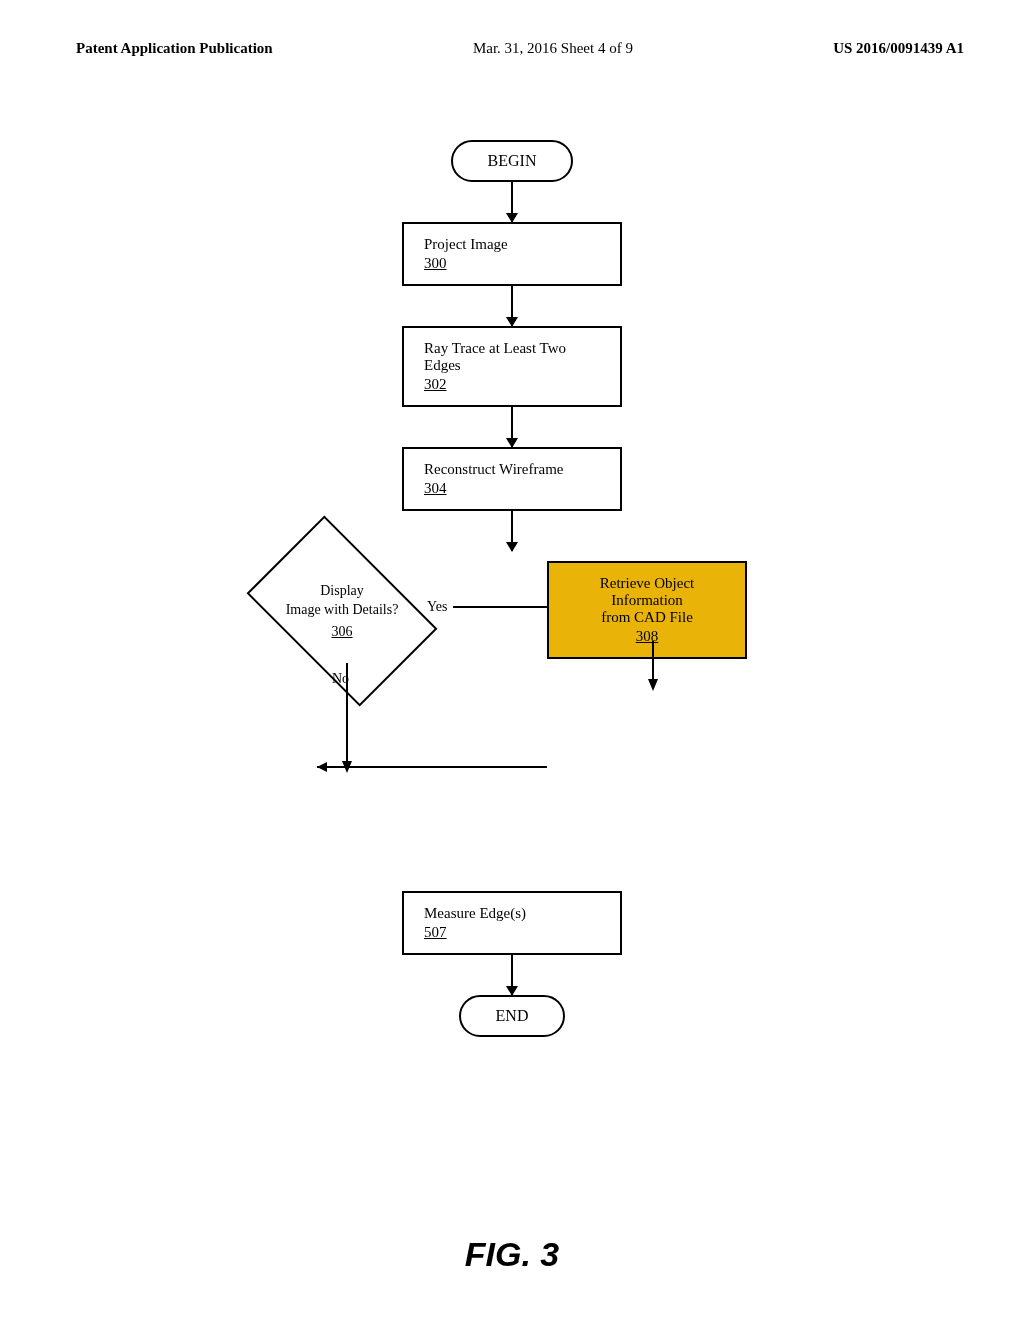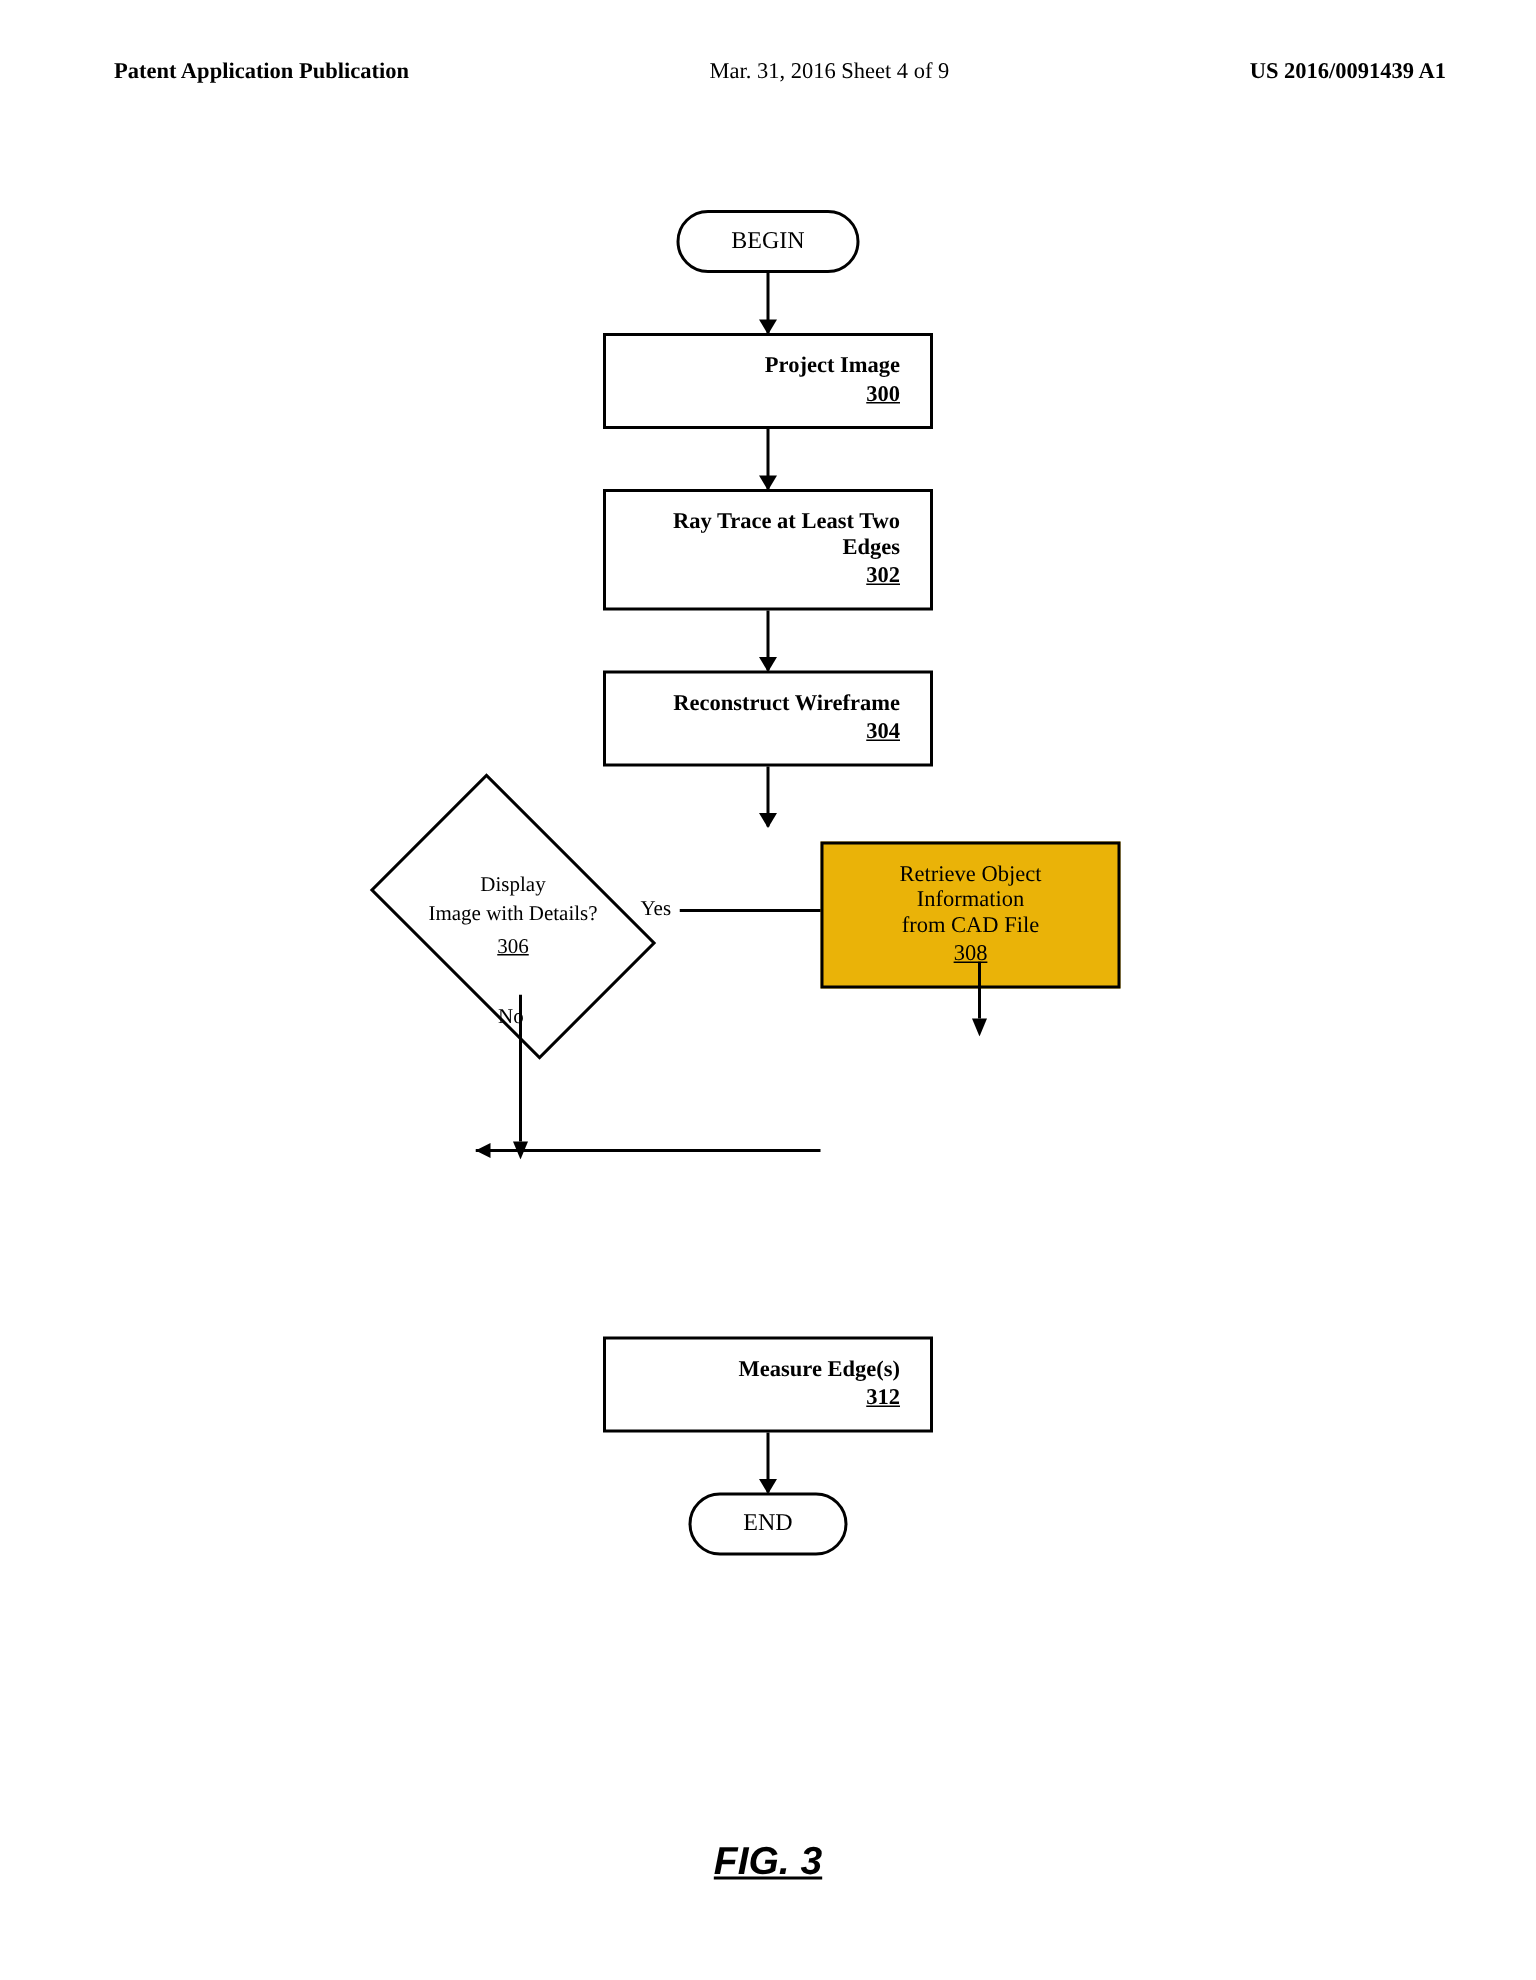--- a/index.html
+++ b/index.html
@@ -44,26 +44,25 @@
       text-align: center;
       font-size: 16px;
       font-weight: normal;
       background: #fff;
       min-width: 100px;
     }
 
     .rect {
       border: 2.5px solid #000;
       padding: 12px 20px;
-      text-align: right;
+      text-align: left;
       font-size: 15px;
       background: #fff;
       min-width: 220px;
       width: 220px;
-      font-weight: bold;
     }
 
     .rect-wide {
       border: 2.5px solid #000;
       padding: 12px 20px;
       text-align: center;
       font-size: 15px;
       background: #eab308;
       min-width: 200px;
       width: 200px;
@@ -116,28 +115,27 @@
       position: absolute;
       text-align: center;
       font-size: 14px;
       z-index: 2;
       line-height: 1.4;
     }
 
     
     .fig-caption {
       position: absolute;
-      bottom: 64px;
+      bottom: 46px;
       left: 50%;
       transform: translateX(-50%);
-      font-size: 26px;
+      font-size: 34px;
       font-weight: bold;
       font-style: italic;
       font-family: Arial, sans-serif;
-      text-decoration: underline;
     }
 
     
     .vline {
       width: 2px;
       background: #000;
       align-self: center;
     }
   </style>
 </head>
@@ -221,21 +219,21 @@
 
     <svg style="position:absolute; left:177px; top:112px;" width="16" height="110">
       <line x1="8" y1="0" x2="8" y2="98" stroke="#000" stroke-width="2"></line>
       <polygon points="3,98 13,98 8,110" fill="#000"></polygon>
     </svg>
 
   </div>
 
   <div class="rect" style="margin-top:0px;">
     <span>Measure Edge(s)</span>
-    <span class="underline-num">312</span>
+    <span class="underline-num">507</span>
   </div>
 
   <div class="arrow-down vline" style="height:40px;"></div>
 
   <div class="oval">END</div>
 
 </div>
 
 <div class="fig-caption">FIG. 3</div>
 

